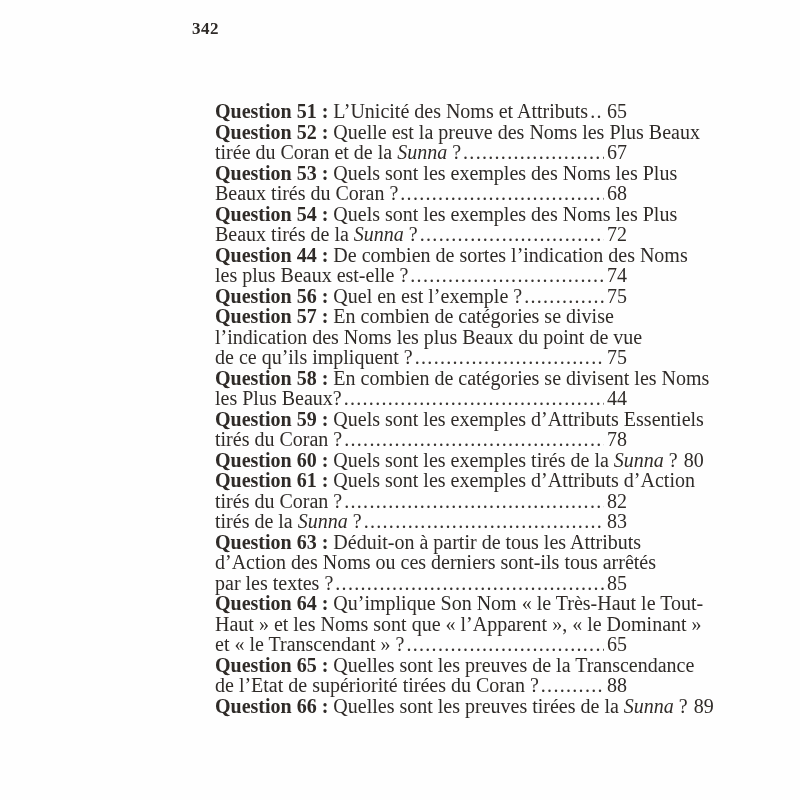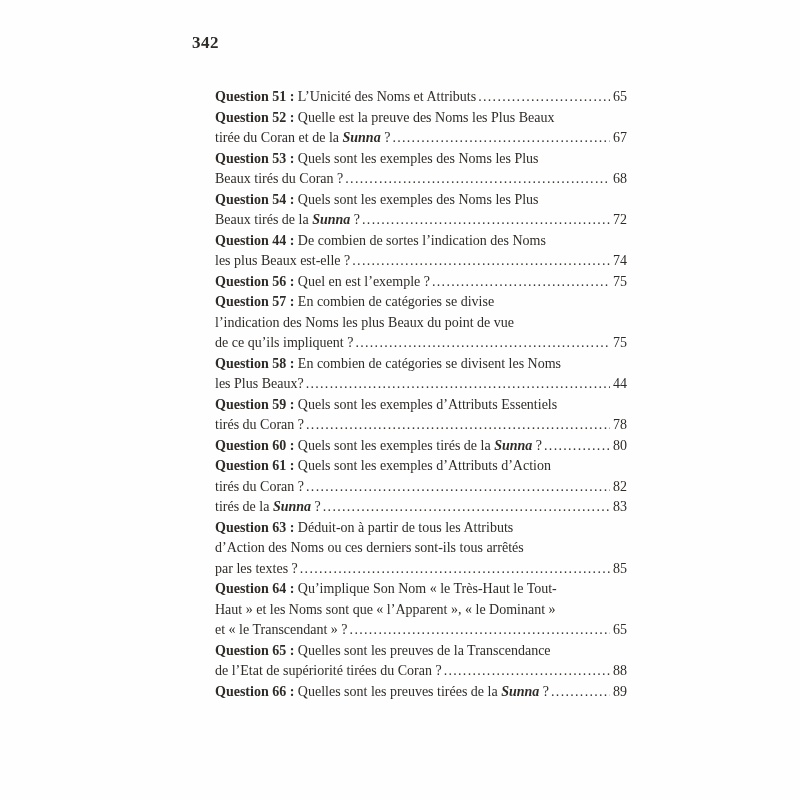--- a/index.html
+++ b/index.html
@@ -12,31 +12,31 @@
     width: 800px;
     height: 800px;
     background: #fefefe;
     font-family: "Liberation Serif", "DejaVu Serif", serif;
     color: #2f2b28;
     overflow: hidden;
   }
   .folio {
     position: absolute;
     left: 192px;
-    top: 33px;
+    top: 19px;
     font-size: 17px;
     font-weight: bold;
     letter-spacing: 0.5px;
   }
   .toc {
     position: absolute;
     left: 215px;
-    top: 87px;
+    top: 101px;
     width: 412px;
-    font-size: 14px;
+    font-size: 20px;
     line-height: 20.5px;
   }
   .toc-entry { margin: 0; }
   .toc-line {
     white-space: nowrap;
   }
   .toc-lastline {
     display: flex;
     align-items: baseline;
   }
@@ -49,21 +49,21 @@
     letter-spacing: 1.3px;
     padding: 0 1px 0 2px;
     color: #3a3632;
   }
   .toc-page {
     flex: 0 0 auto;
     white-space: nowrap;
     padding-left: 3px;
   }
   b { font-weight: bold; }
-  i { font-style: italic; font-weight: bold; }
+  i { font-style: italic; }
 </style>
 </head>
 <body>
 
 <div class="book-page">
   <div class="folio">342</div>
   <div class="toc">
       <div class="toc-entry">
         <div class="toc-line toc-lastline">
           <span class="toc-text"><b>Question 51 :</b> L’Unicité des Noms et Attributs</span>

